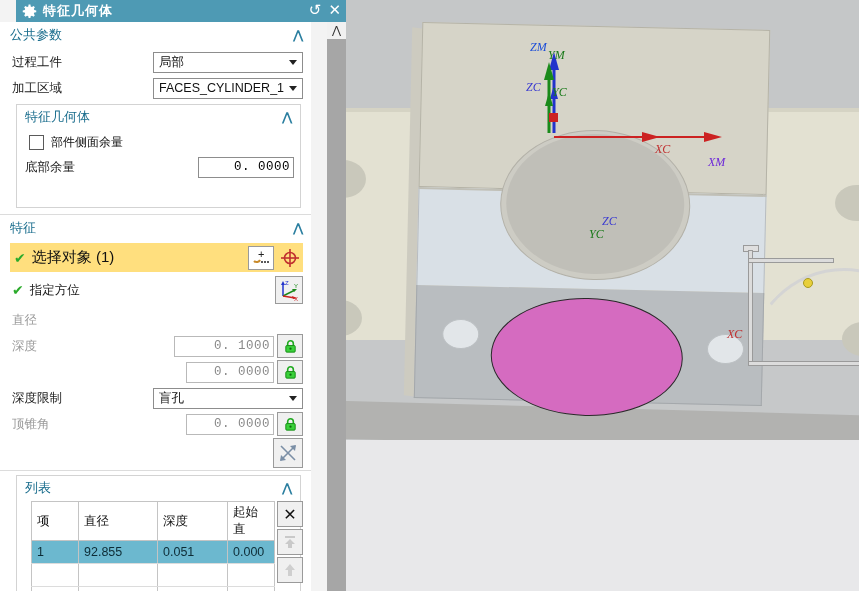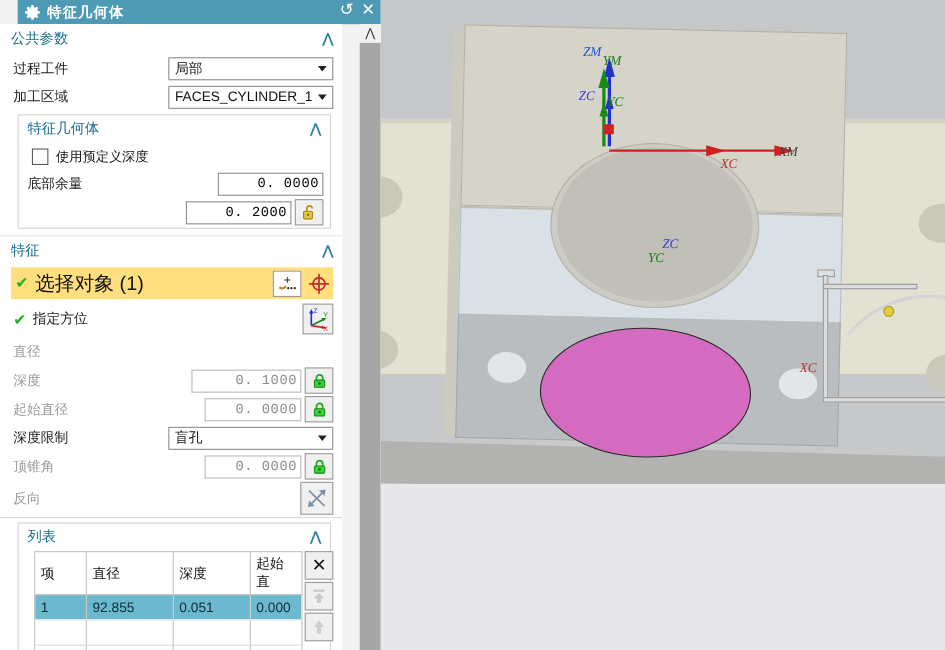--- a/index.html
+++ b/index.html
@@ -113,21 +113,21 @@
   .num.ro{color:#8a8a8a;border-color:#b9b9b9;}
 
   .sub-box{border:1px solid #d3d3d3;margin:4px 10px 6px 16px;background:#fff;}
   .chkrow{display:flex;align-items:center;height:22px;margin:3px 0 2px 12px;}
   .chk{width:13px;height:13px;border:1px solid #5a5a5a;background:#fff;margin-right:7px;}
 
   .iconbtn{width:26px;height:24px;border:1px solid #9a9a9a;background:#f0f0f0;
            display:flex;align-items:center;justify-content:center;margin-left:3px;box-sizing:border-box;}
   .iconbtn.flat{border:none;background:transparent;}
   .sel-bar{background:#ffdf7e;display:flex;align-items:center;height:29px;margin:2px 8px 2px 10px;padding-left:4px;}
-  .sel-bar .txt{flex:1 1 auto;font-size:18px;}
+  .sel-bar .txt{flex:1 1 auto;font-size:15px;}
   .tick{color:#2bab2b;font-size:14px;font-weight:bold;margin-right:6px;}
 
   
   .list-wrap{margin:2px 8px 0 14px;display:flex;}
   table.lst{border-collapse:collapse;width:243px;table-layout:fixed;background:#fff;}
   table.lst th{border:1px solid #c4c4c4;background:#fff;font-weight:normal;font-size:12.5px;
                text-align:left;padding:2px 5px;height:19px;}
   table.lst td{border-left:1px solid #c4c4c4;border-right:1px solid #c4c4c4;
                border-bottom:1px solid #dcdcdc;font-size:12.5px;padding:2px 5px;height:18px;
                overflow:hidden;white-space:nowrap;}
@@ -191,21 +191,21 @@
       <polygon points="330,137 312,132 312,142" fill="#cc2222"></polygon>
 
       <rect x="219" y="113" width="9" height="9" fill="#cc2222"></rect>
     </svg>
 
     <div class="axlab" style="left:200px;top:40px;color:#1d4ed8">ZM</div>
     <div class="axlab" style="left:218px;top:48px;color:#1a7a1a">YM</div>
     <div class="axlab" style="left:196px;top:80px;color:#3a3ad0">ZC</div>
     <div class="axlab" style="left:222px;top:85px;color:#1a7a1a">YC</div>
     <div class="axlab" style="left:325px;top:142px;color:#c03030">XC</div>
-    <div class="axlab" style="left:378px;top:131px;color:#404040">XM</div>
+    <div class="axlab" style="left:378px;top:155px;color:#6d28d9">XM</div>
     <div class="axlab" style="left:272px;top:214px;color:#3a3ad0">ZC</div>
     <div class="axlab" style="left:259px;top:227px;color:#1a7a1a">YC</div>
     <div class="axlab" style="left:397px;top:327px;color:#c03030">XC</div>
   </div>
 
   <div class="panel">
 
     <div class="titlebar">
       <svg class="gear" viewBox="0 0 16 16">
         <path fill="#ffffff" d="M8 5.2A2.8 2.8 0 108 10.8 2.8 2.8 0 008 5.2zm0 1.6a1.2 1.2 0 110 2.4 1.2 1.2 0 010-2.4z"></path>
@@ -244,39 +244,29 @@
           </div>
         </div>
 
         <div class="sub-box">
           <div class="group-hdr" style="padding:3px 8px 2px 8px">
             <span class="gtitle">特征几何体</span>
             <span class="chev">⋀</span>
           </div>
           <div class="chkrow">
             <span class="chk"></span>
-            <span>使用预定义深度</span>
+            <span>部件侧面余量</span>
           </div>
           <div class="row" style="margin-left:8px;margin-right:6px">
             <div class="lbl" style="width:135px">底部余量</div>
             <div class="ctl">
               <input class="num" style="width: 96px;" value="0. 0000">
             </div>
           </div>
           <div class="row" style="margin-left:8px;margin-right:6px">
-            <div class="ctl">
-              <input class="num" style="width: 96px;" value="0. 2000">
-              <div class="iconbtn">
-                <svg width="16" height="16" viewBox="0 0 16 16">
-                  <path d="M6 7V4.6a2.4 2.4 0 014.8 0" fill="none" stroke="#b8960c" stroke-width="1.6"></path>
-                  <rect x="3" y="7" width="8" height="7" rx="1" fill="#e8c54a" stroke="#a8860a" stroke-width="1"></rect>
-                  <circle cx="7" cy="10.3" r="1.1" fill="#8a6c06"></circle>
-                </svg>
-              </div>
-            </div>
           </div>
         </div>
       </div>
 
       <div class="hr"></div>
 
       <div class="group">
         <div class="group-hdr">
           <span class="gtitle">特征</span>
           <span class="chev">⋀</span>
@@ -337,21 +327,20 @@
               <svg width="15" height="15" viewBox="0 0 16 16">
                 <path d="M5 7V4.8a3 3 0 016 0V7" fill="none" stroke="#1faa1f" stroke-width="1.7"></path>
                 <rect x="3" y="7" width="10" height="7" rx="1" fill="#3ad13a" stroke="#138a13" stroke-width="1"></rect>
                 <circle cx="8" cy="10.3" r="1.2" fill="#0d6b0d"></circle>
               </svg>
             </div>
           </div>
         </div>
 
         <div class="row">
-          <div class="lbl dim">起始直径</div>
           <div class="ctl">
             <input class="num ro" style="width: 88px;" readonly="" value="0. 0000">
             <div class="iconbtn">
               <svg width="15" height="15" viewBox="0 0 16 16">
                 <path d="M5 7V4.8a3 3 0 016 0V7" fill="none" stroke="#1faa1f" stroke-width="1.7"></path>
                 <rect x="3" y="7" width="10" height="7" rx="1" fill="#3ad13a" stroke="#138a13" stroke-width="1"></rect>
                 <circle cx="8" cy="10.3" r="1.2" fill="#0d6b0d"></circle>
               </svg>
             </div>
           </div>
@@ -375,21 +364,20 @@
               <svg width="15" height="15" viewBox="0 0 16 16">
                 <path d="M5 7V4.8a3 3 0 016 0V7" fill="none" stroke="#1faa1f" stroke-width="1.7"></path>
                 <rect x="3" y="7" width="10" height="7" rx="1" fill="#3ad13a" stroke="#138a13" stroke-width="1"></rect>
                 <circle cx="8" cy="10.3" r="1.2" fill="#0d6b0d"></circle>
               </svg>
             </div>
           </div>
         </div>
 
         <div class="row" style="height:30px">
-          <div class="lbl dim">反向</div>
           <div class="ctl">
             <div class="iconbtn" style="width:30px;height:30px">
               <svg width="22" height="22" viewBox="0 0 22 22">
                 <line x1="4" y1="18" x2="18" y2="4" stroke="#7b8fa6" stroke-width="1.6"></line>
                 <polygon points="19,3 13,4 18,9" fill="#7b8fa6"></polygon>
                 <polygon points="3,19 4,13 9,18" fill="#7b8fa6"></polygon>
                 <line x1="4" y1="4" x2="18" y2="18" stroke="#7b8fa6" stroke-width="1.6"></line>
               </svg>
             </div>
           </div>

